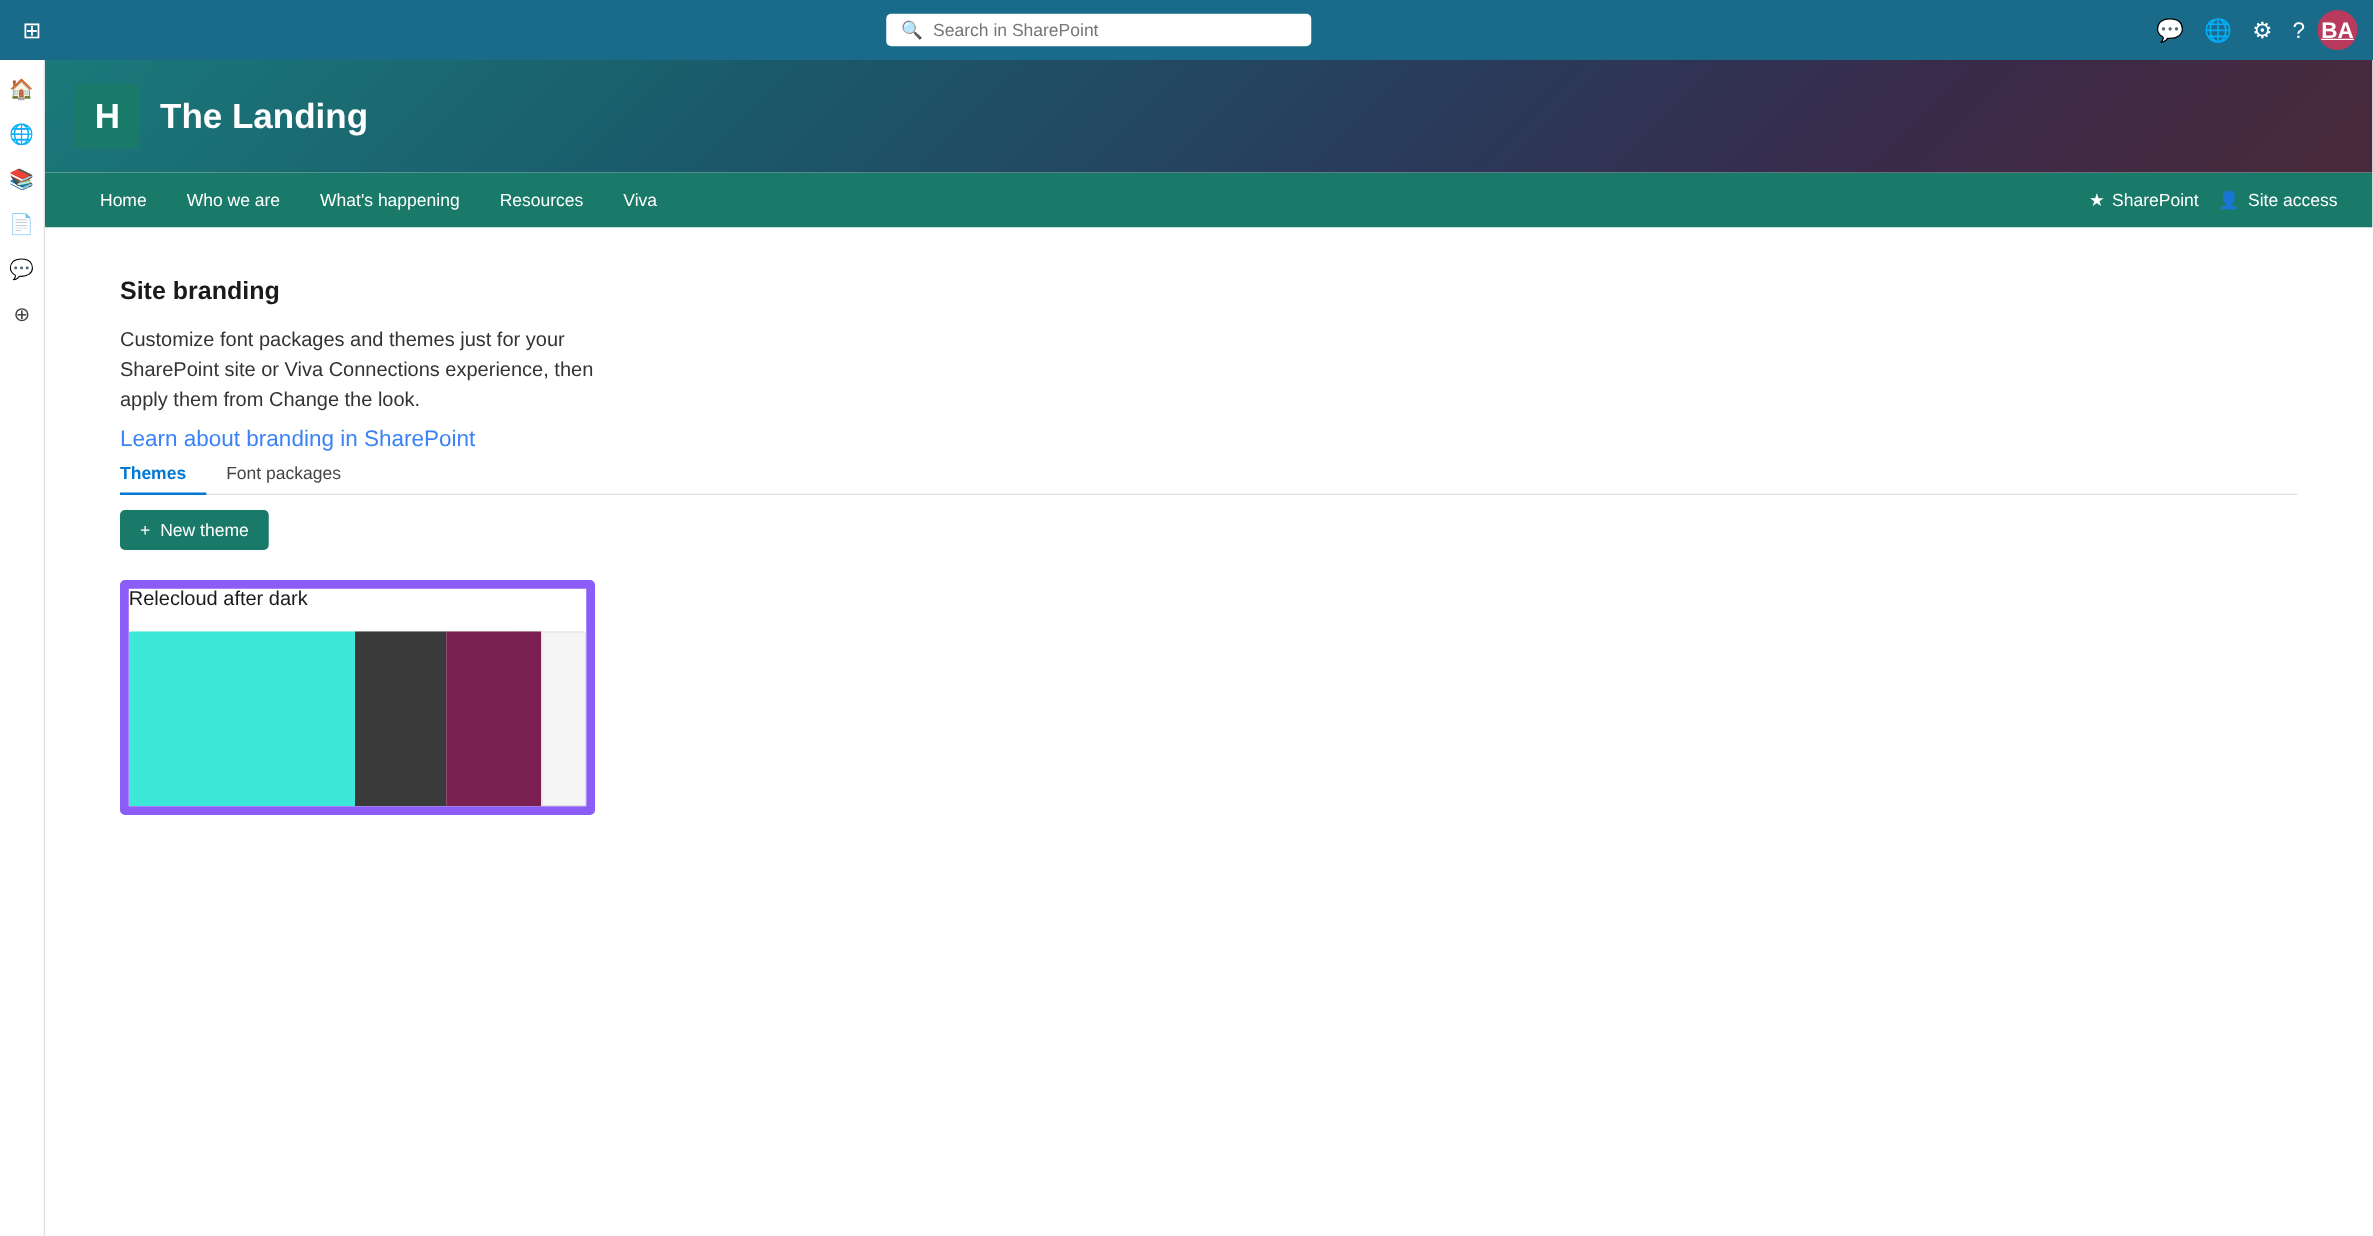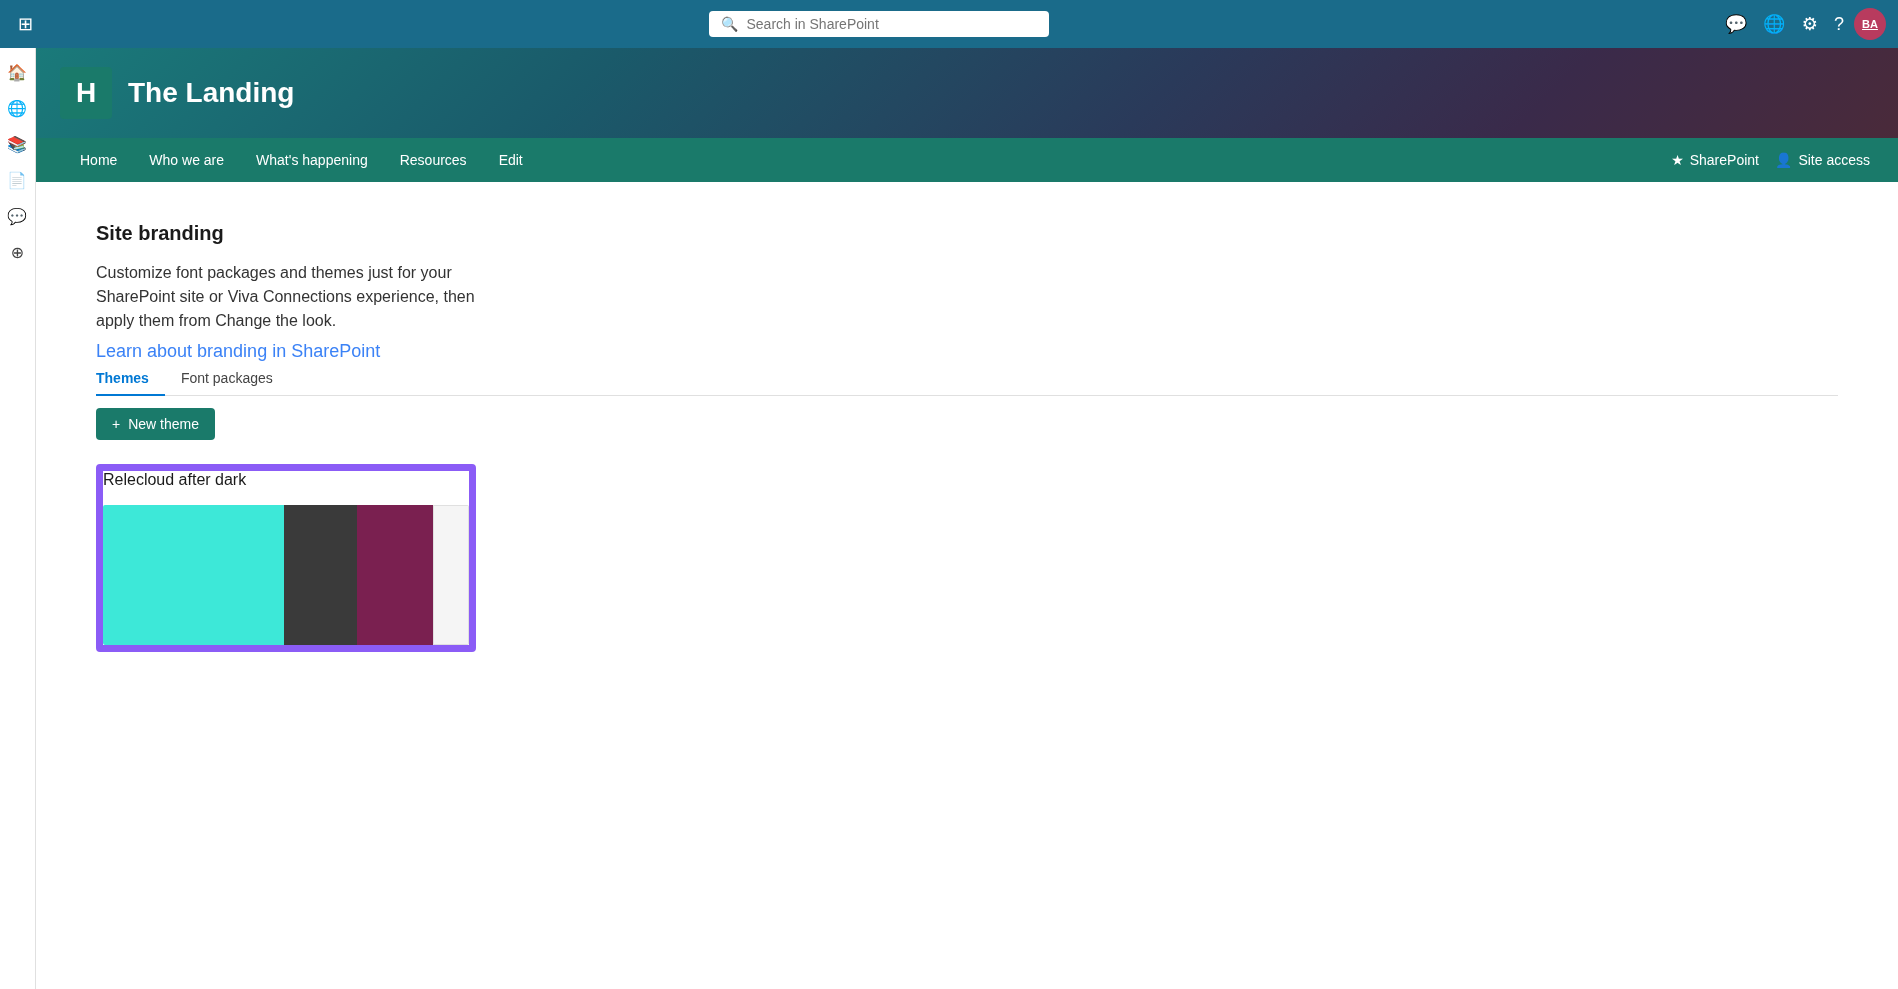--- a/index.html
+++ b/index.html
@@ -44,21 +44,21 @@
       padding: 6px;
       cursor: pointer;
       border-radius: 4px;
     }
     .avatar {
       width: 32px; height: 32px;
       border-radius: 50%;
       background: #b83b5e;
       color: #fff;
       display: flex; align-items: center; justify-content: center;
-      font-size: 11px; font-weight: 600;
+      font-size: 18px; font-weight: 600;
       cursor: pointer;
       text-decoration: underline;
     }
 
     
     .sidebar {
       position: fixed;
       top: 48px; left: 0; bottom: 0;
       width: 36px;
       background: #fff;
@@ -257,21 +257,21 @@
   <div class="site-logo">H</div>
   <span class="site-title">The Landing</span>
 </div>
 
 <div class="nav-bar">
   <div class="nav-left">
     <a class="nav-item">Home</a>
     <a class="nav-item">Who we are</a>
     <a class="nav-item">What's happening</a>
     <a class="nav-item">Resources</a>
-    <a class="nav-item">Edit</a>
+    <a class="nav-item">Viva</a>
   </div>
   <div class="nav-right">
     <span class="nav-action">
       <span class="star-icon">★</span>
       <span>SharePoint</span>
     </span>
     <span class="nav-action">
       <span>👤</span>
       <span>Site access</span>
     </span>

